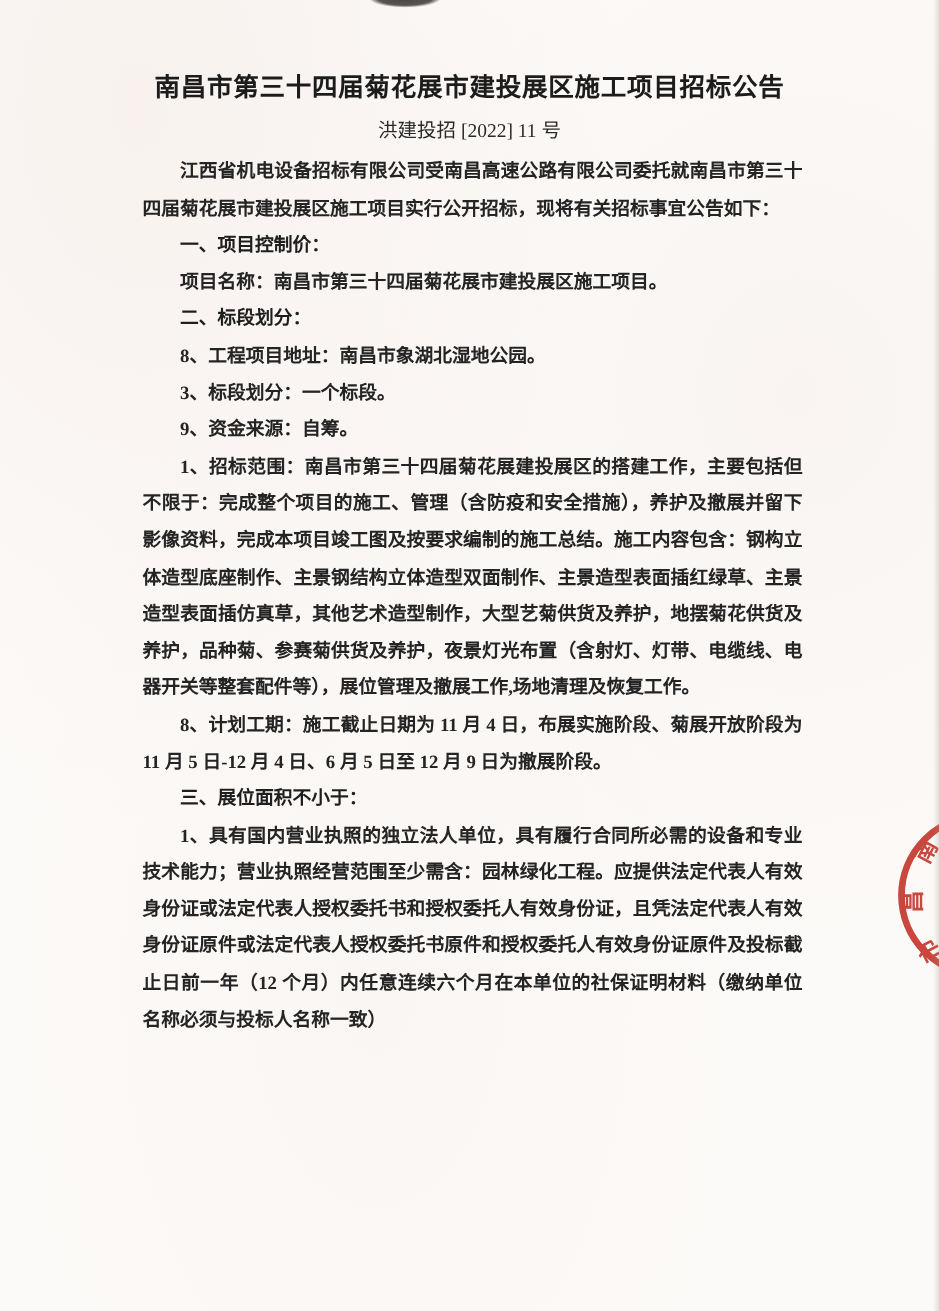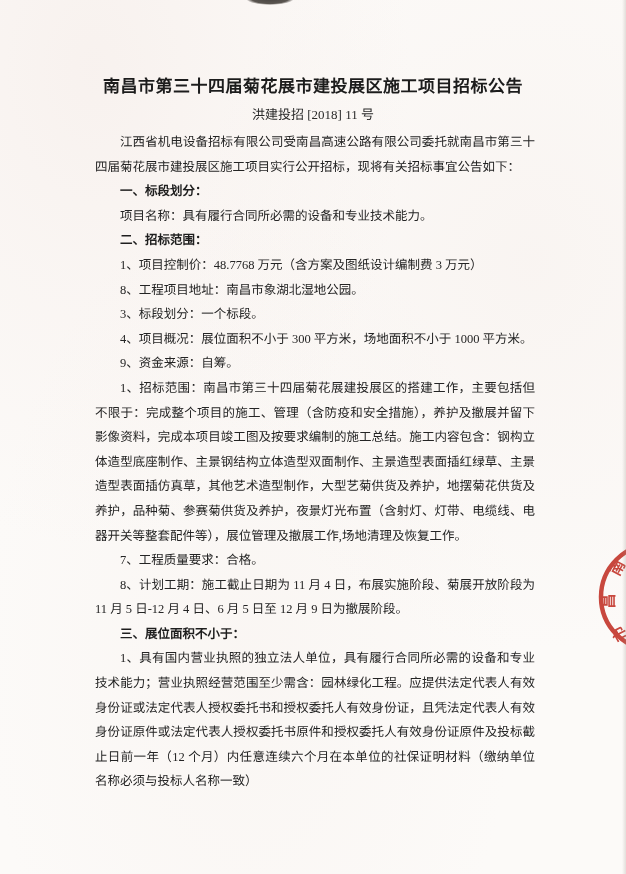--- a/index.html
+++ b/index.html
@@ -11,21 +11,21 @@
   .paper {
     position: relative;
     width: 626px; height: 874px;
     background:
       radial-gradient(ellipse at 15% 8%, rgba(238,222,216,0.30), transparent 42%),
       radial-gradient(ellipse at 85% 30%, rgba(240,228,222,0.25), transparent 45%),
       radial-gradient(ellipse at 40% 75%, rgba(242,232,226,0.22), transparent 50%),
       #fcfaf8;
     overflow: hidden;
     box-sizing: border-box;
-    padding-top: 76px;
+    padding-top: 48px;
   }
   .paper::after {
     content: "";
     position: absolute; top: 0; right: 0; bottom: 0; width: 4px;
     background: linear-gradient(to right, rgba(0,0,0,0), rgba(150,140,132,0.25));
     pointer-events: none;
   }
   .scan-mark {
     position: absolute;
     left: 246px; top: -8px;
@@ -54,52 +54,50 @@
     width: 440px;
     margin-left: 95px;
     font-size: 12.5px;
     line-height: 24.6px;
     text-align: justify;
     color: #242424;
   }
   .content p {
     margin: 0;
     text-indent: 2em;
+    font-weight: bold;
   }
   .content p.heading { font-weight: 700; color: #1e1e1e; }
   .seal {
     position: absolute;
     left: 588px; top: 533px;
     width: 140px; height: 140px;
     opacity: 0.92;
   }
 </style>
 </head>
 <body>
 
 <div class="paper">
 
   <div class="scan-mark"></div>
 
   <h1 class="title">南昌市第三十四届菊花展市建投展区施工项目招标公告</h1>
 
-  <div class="doc-number">洪建投招 [2018] 11 号</div>
+  <div class="doc-number">洪建投招 [2022] 11 号</div>
 
   <div class="content">
       <p class="para">江西省机电设备招标有限公司受南昌高速公路有限公司委托就南昌市第三十四届菊花展市建投展区施工项目实行公开招标，现将有关招标事宜公告如下：</p>
-      <p class="heading">一、标段划分：</p>
-      <p class="para">项目名称：具有履行合同所必需的设备和专业技术能力。</p>
-      <p class="heading">二、招标范围：</p>
-      <p class="para">1、项目控制价：48.7768 万元（含方案及图纸设计编制费 3 万元）</p>
+      <p class="heading">一、项目控制价：</p>
+      <p class="para">项目名称：南昌市第三十四届菊花展市建投展区施工项目。</p>
+      <p class="heading">二、标段划分：</p>
       <p class="para">8、工程项目地址：南昌市象湖北湿地公园。</p>
       <p class="para">3、标段划分：一个标段。</p>
-      <p class="para">4、项目概况：展位面积不小于 300 平方米，场地面积不小于 1000 平方米。</p>
       <p class="para">9、资金来源：自筹。</p>
       <p class="para">1、招标范围：南昌市第三十四届菊花展建投展区的搭建工作，主要包括但不限于：完成整个项目的施工、管理（含防疫和安全措施），养护及撤展并留下影像资料，完成本项目竣工图及按要求编制的施工总结。施工内容包含：钢构立体造型底座制作、主景钢结构立体造型双面制作、主景造型表面插红绿草、主景造型表面插仿真草，其他艺术造型制作，大型艺菊供货及养护，地摆菊花供货及养护，品种菊、参赛菊供货及养护，夜景灯光布置（含射灯、灯带、电缆线、电器开关等整套配件等），展位管理及撤展工作,场地清理及恢复工作。</p>
-      <p class="para">7、工程质量要求：合格。</p>
       <p class="para">8、计划工期：施工截止日期为 11 月 4 日，布展实施阶段、菊展开放阶段为 11 月 5 日-12 月 4 日、6 月 5 日至 12 月 9 日为撤展阶段。</p>
       <p class="heading">三、展位面积不小于：</p>
       <p class="para">1、具有国内营业执照的独立法人单位，具有履行合同所必需的设备和专业技术能力；营业执照经营范围至少需含：园林绿化工程。应提供法定代表人有效身份证或法定代表人授权委托书和授权委托人有效身份证，且凭法定代表人有效身份证原件或法定代表人授权委托书原件和授权委托人有效身份证原件及投标截止日前一年（12 个月）内任意连续六个月在本单位的社保证明材料（缴纳单位名称必须与投标人名称一致）</p>
     </div>
 
   <svg class="seal" viewBox="0 0 140 140" xmlns="http://www.w3.org/2000/svg">
     <circle cx="66" cy="64" r="53" fill="none" stroke="#c4392f" stroke-width="4.5"></circle>
     <g fill="#c4392f" font-size="15" font-weight="700" font-family="'Liberation Serif', serif" text-anchor="middle">
       <text x="34" y="37" transform="rotate(-62 34 37)">南</text>
       <text x="26" y="68" transform="rotate(-90 26 68)">昌</text>

